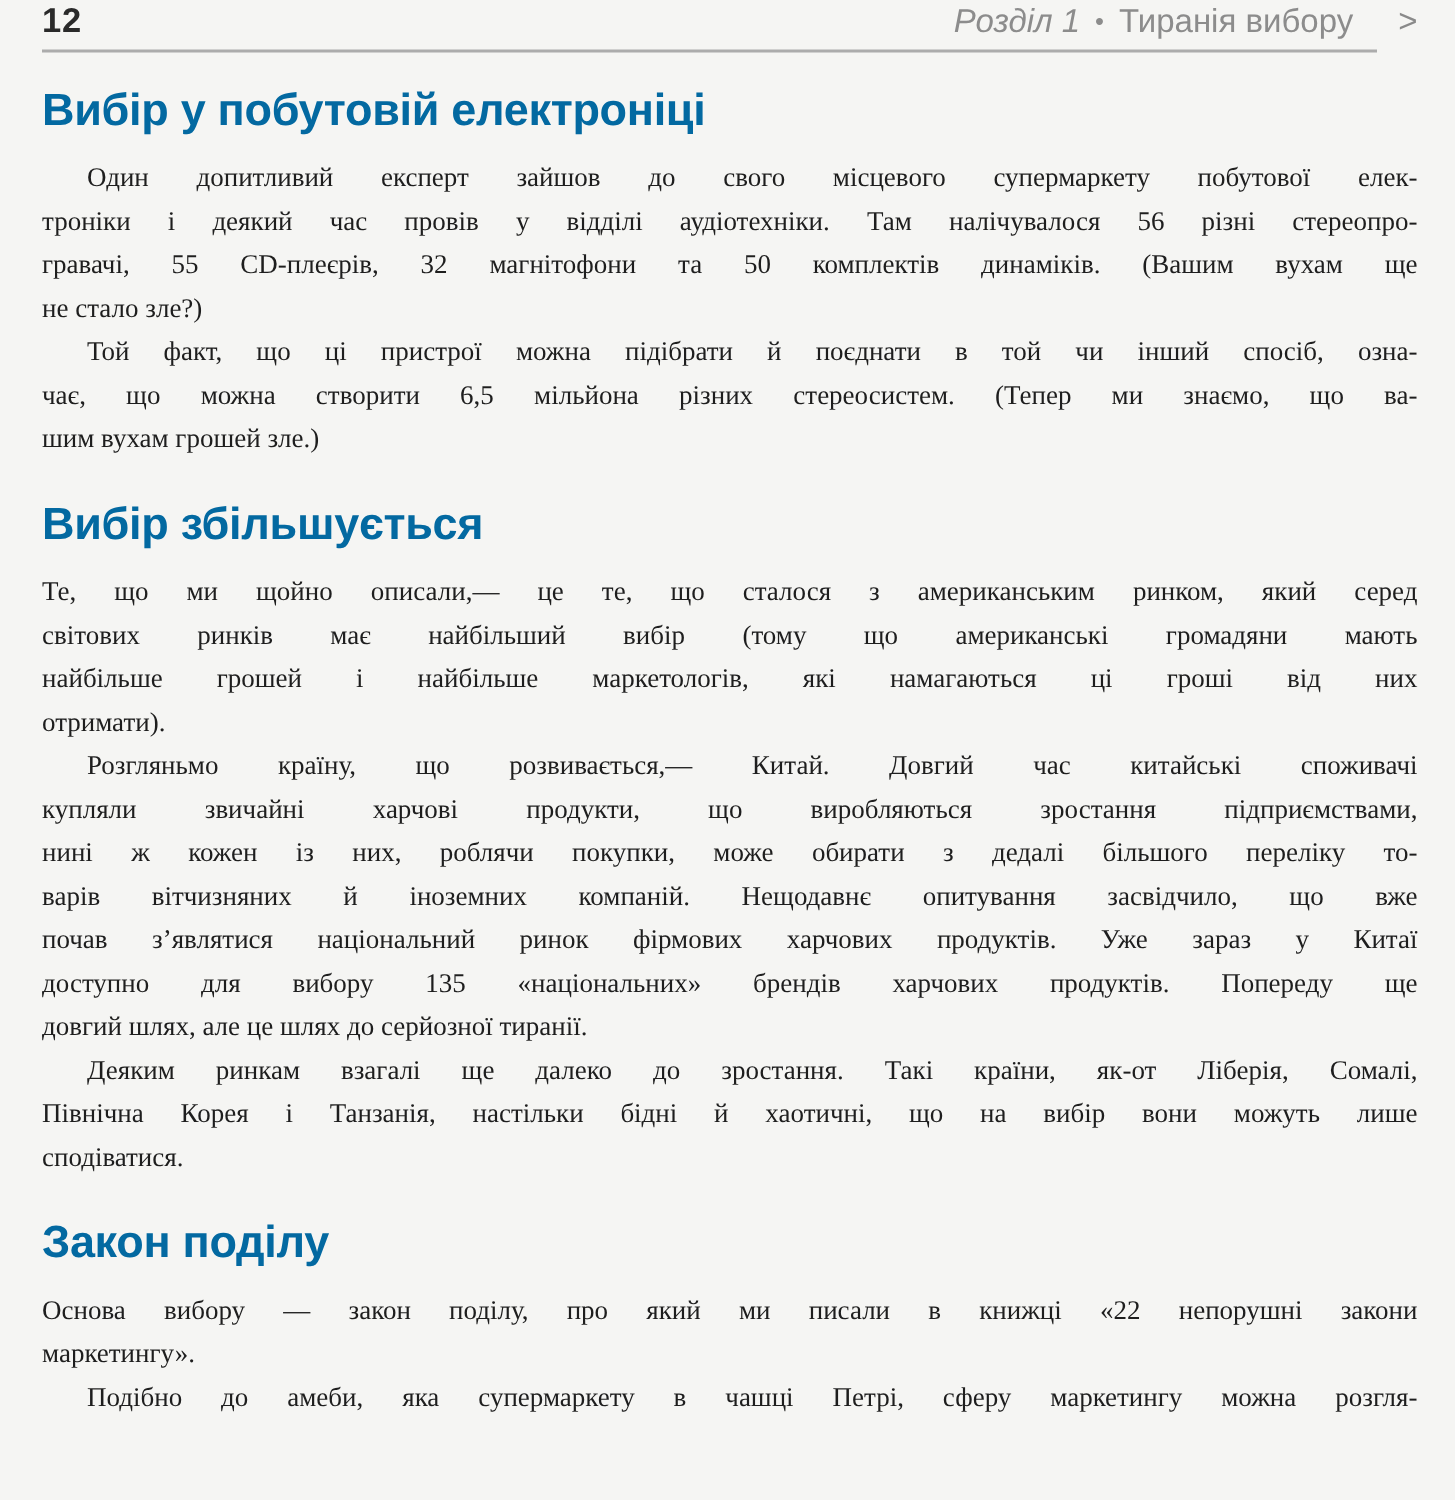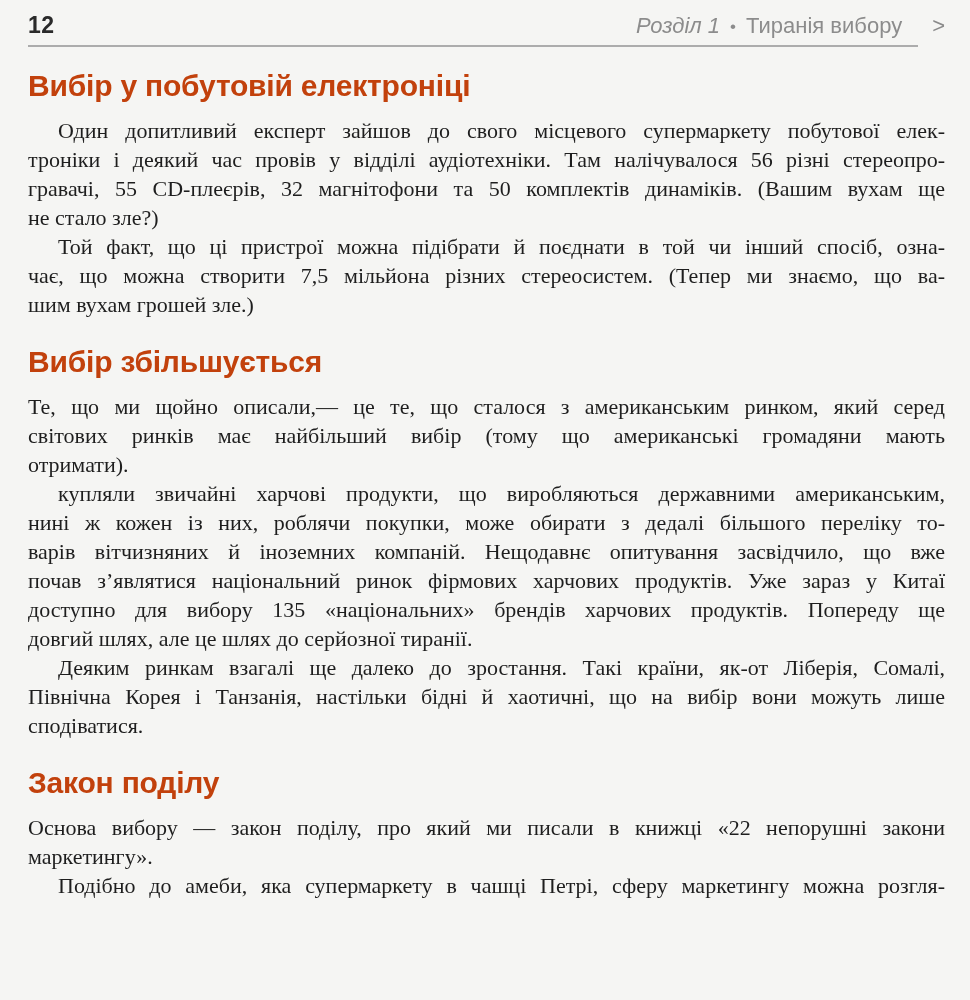--- a/index.html
+++ b/index.html
@@ -18,21 +18,20 @@
     box-sizing: border-box;
     width: 970px;
     height: 1000px;
     padding: 0 25px 0 28px;
   }
   
   .page-header {
     display: flex;
     justify-content: space-between;
     align-items: baseline;
-    padding-top: 12px;
     font-family: "Liberation Sans", sans-serif;
   }
   .page-number {
     font-size: 23px;
     font-weight: 600;
     color: #2a2a2a;
     letter-spacing: 0.5px;
   }
   .header-right {
     display: flex;
@@ -55,28 +54,28 @@
     background: #acacac;
     margin-top: 6px;
     margin-right: 27px;
   }
   
   .section-heading {
     font-family: "Liberation Sans", sans-serif;
     font-weight: 700;
     font-size: 30px;
     line-height: 35px;
-    color: #c2410c;
+    color: #0369a1;
     letter-spacing: -0.2px;
     margin: 25px 0 13px 0;
   }
   .section-heading.first { margin-top: 21px; }
   .para {
     margin: 0;
-    font-size: 22px;
+    font-size: 18px;
     line-height: 29px;
   }
   .ln {
     display: block;
     text-align: justify;
     text-align-last: justify;
   }
   .ln.last { text-align-last: left; }
   .para.indent .ln:first-child { text-indent: 30px; }
 </style>
@@ -97,31 +96,33 @@
   <main>
       <h2 class="section-heading first">Вибір у побутовій електроніці</h2>
       <p class="para indent">
         <span class="ln">Один допитливий експерт зайшов до свого місцевого супермаркету побутової елек-</span>
         <span class="ln">троніки і деякий час провів у відділі аудіотехніки. Там налічувалося 56 різні стереопро-</span>
         <span class="ln">гравачі, 55 CD-плеєрів, 32 магнітофони та 50 комплектів динаміків. (Вашим вухам ще</span>
         <span class="ln last">не стало зле?)</span>
       </p>
       <p class="para indent">
         <span class="ln">Той факт, що ці пристрої можна підібрати й поєднати в той чи інший спосіб, озна-</span>
-        <span class="ln">чає, що можна створити 7,5 мільйона різних стереосистем. (Тепер ми знаємо, що ва-</span>
+        <span class="ln">чає, що можна створити 6,5 мільйона різних стереосистем. (Тепер ми знаємо, що ва-</span>
         <span class="ln last">шим вухам грошей зле.)</span>
       </p>
       <h2 class="section-heading">Вибір збільшується</h2>
       <p class="para">
         <span class="ln">Те, що ми щойно описали,— це те, що сталося з американським ринком, який серед</span>
         <span class="ln">світових ринків має найбільший вибір (тому що американські громадяни мають</span>
+        <span class="ln">найбільше грошей і найбільше маркетологів, які намагаються ці гроші від них</span>
         <span class="ln last">отримати).</span>
       </p>
       <p class="para indent">
-        <span class="ln">купляли звичайні харчові продукти, що виробляються державними американським,</span>
+        <span class="ln">Розгляньмо країну, що розвивається,— Китай. Довгий час китайські споживачі</span>
+        <span class="ln">купляли звичайні харчові продукти, що виробляються зростання підприємствами,</span>
         <span class="ln">нині ж кожен із них, роблячи покупки, може обирати з дедалі більшого переліку то-</span>
         <span class="ln">варів вітчизняних й іноземних компаній. Нещодавнє опитування засвідчило, що вже</span>
         <span class="ln">почав з’являтися національний ринок фірмових харчових продуктів. Уже зараз у Китаї</span>
         <span class="ln">доступно для вибору 135 «національних» брендів харчових продуктів. Попереду ще</span>
         <span class="ln last">довгий шлях, але це шлях до серйозної тиранії.</span>
       </p>
       <p class="para indent">
         <span class="ln">Деяким ринкам взагалі ще далеко до зростання. Такі країни, як-от Ліберія, Сомалі,</span>
         <span class="ln">Північна Корея і Танзанія, настільки бідні й хаотичні, що на вибір вони можуть лише</span>
         <span class="ln last">сподіватися.</span>

